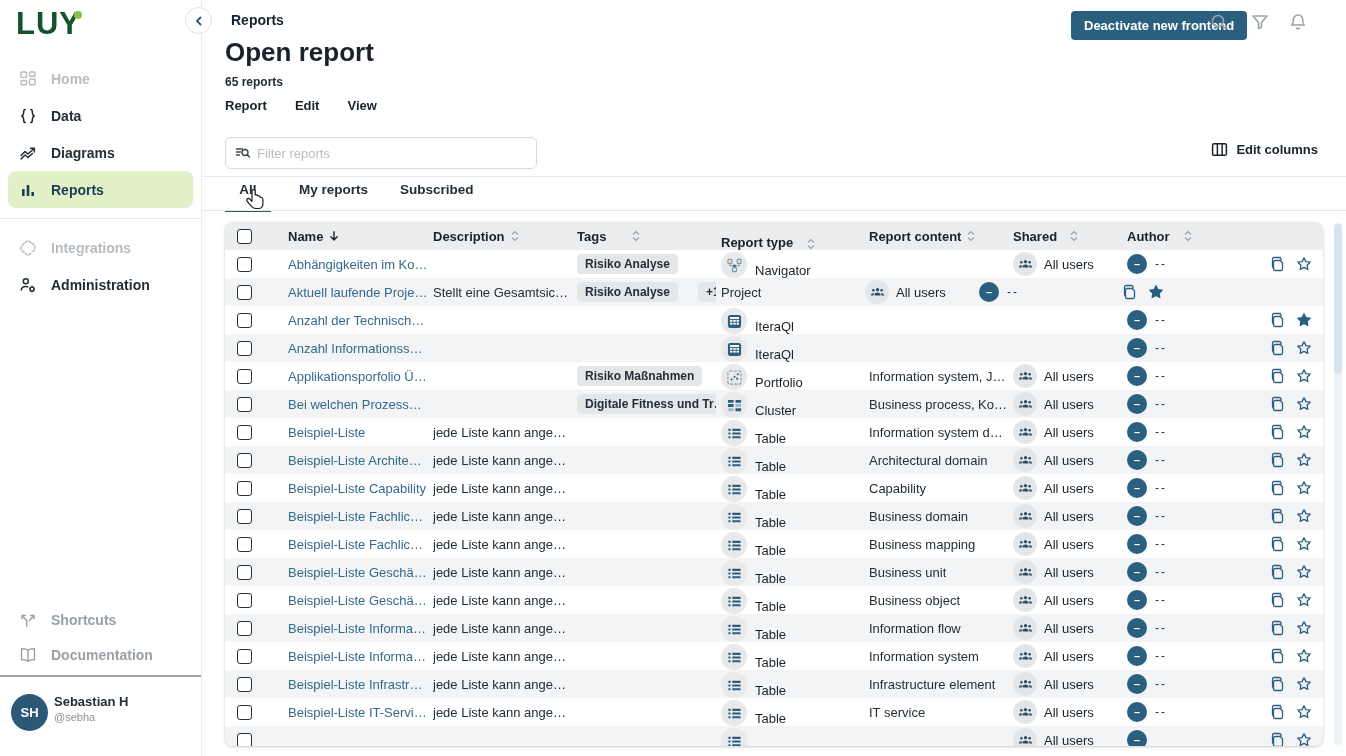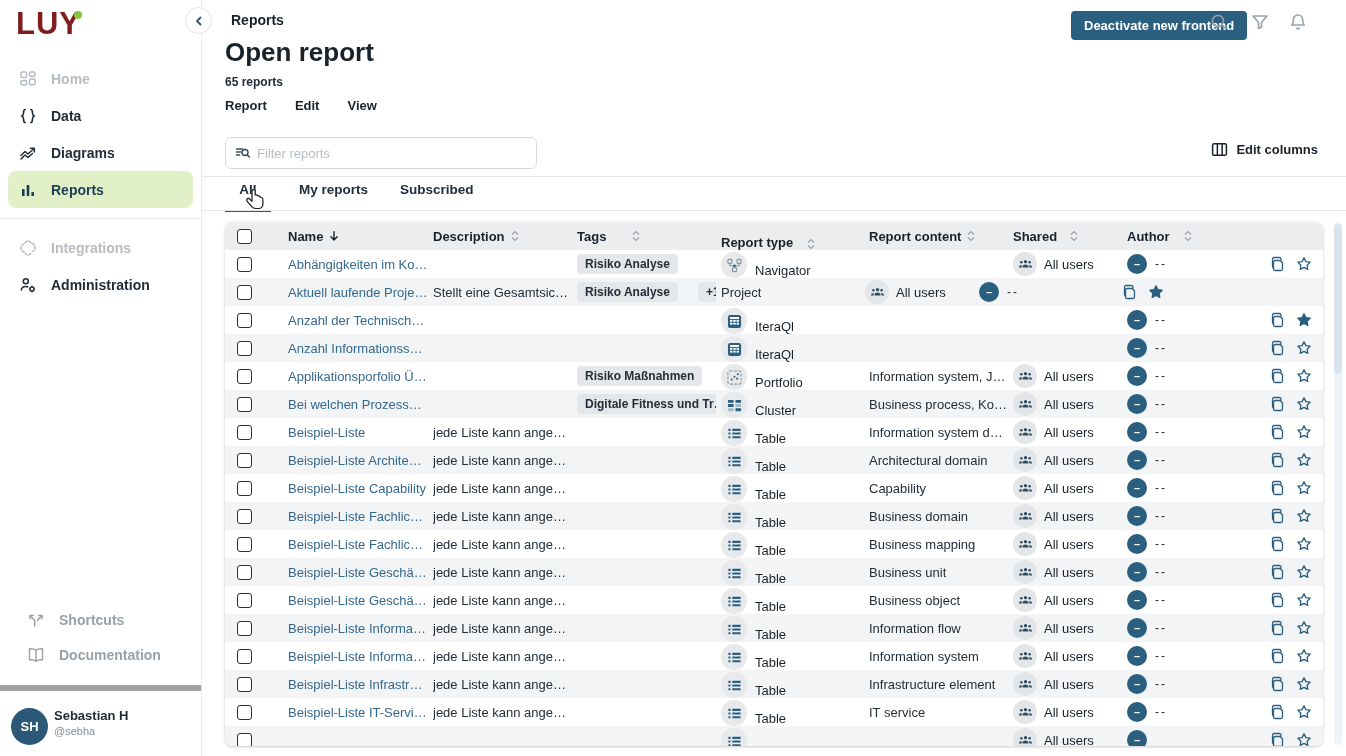--- a/index.html
+++ b/index.html
@@ -3,40 +3,40 @@
 <meta charset="utf-8">
 <style>
   * { margin:0; padding:0; box-sizing:border-box; }
   html,body { width:1346px; height:756px; overflow:hidden; background:#fff;
     font-family:"Liberation Sans", sans-serif; color:#19222b; }
 
   
   .sidebar { position:absolute; left:0; top:0; width:202px; height:756px;
     background:#fff; border-right:1px solid #e9ebed; z-index:2; }
   .logo { position:absolute; left:16px; top:6px; font-size:31px; font-weight:800;
-    letter-spacing:1px; color:#7f1d1d; }
+    letter-spacing:1px; color:#14532d; }
   .logo-dot { position:absolute; left:58px; top:5px; width:8px; height:8px;
     border-radius:50%; background:#86c440; }
   .nav { position:absolute; left:0; top:60px; right:0; }
   .nav-item { height:37px; display:flex; align-items:center; gap:13px;
     padding-left:18px; font-size:14px; font-weight:600; color:#232d37; cursor:pointer; }
   .nav-item .nicon { width:20px; height:20px; display:flex; align-items:center;
     justify-content:center; color:#232d37; }
   .nav-item.disabled, .nav-item.disabled .nicon { color:#b7bcc1; }
   .nav-item.active { margin:0 8px; padding-left:10px; border-radius:8px;
     background:#e2f0c8; color:#1d3d52; font-weight:700; }
   .nav-item.active .nicon { color:#1d3d52; }
   .nav-divider { height:1px; background:#e9ebed; margin:10px 0; }
   .side-bottom-item { position:absolute; left:0; right:0; height:30px; display:flex;
-    align-items:center; gap:13px; padding-left:26px; font-size:14px; font-weight:600;
+    align-items:center; gap:13px; padding-left:18px; font-size:14px; font-weight:600;
     color:#9aa0a7; cursor:pointer; }
   .side-bottom-item .nicon { width:20px; height:20px; display:flex; align-items:center;
     justify-content:center; color:#9aa0a7; }
-  .user-area { position:absolute; left:0; right:0; bottom:0; height:71px;
-    border-top:6px solid #a3a3a3; background:#fff; }
+  .user-area { position:absolute; left:0; right:0; bottom:0; height:81px;
+    border-top:2px solid #a3a3a3; background:#fff; }
   .avatar { position:absolute; left:11px; top:17px; width:37px; height:37px;
     border-radius:50%; background:#2b5877; color:#fff; font-size:13px; font-weight:700;
     display:flex; align-items:center; justify-content:center; }
   .user-name { position:absolute; left:54px; top:17px; font-size:13px; font-weight:700; color:#232d37; }
   .user-handle { position:absolute; left:54px; top:34px; font-size:11px; color:#8a9097; }
 
   
   .main { position:absolute; left:202px; top:0; width:1144px; height:756px; }
   .collapse-btn { position:absolute; left:-17px; top:7px; width:27px; height:27px;
     border-radius:50%; background:#fff; border:1px solid #dfe2e5; z-index:3;

